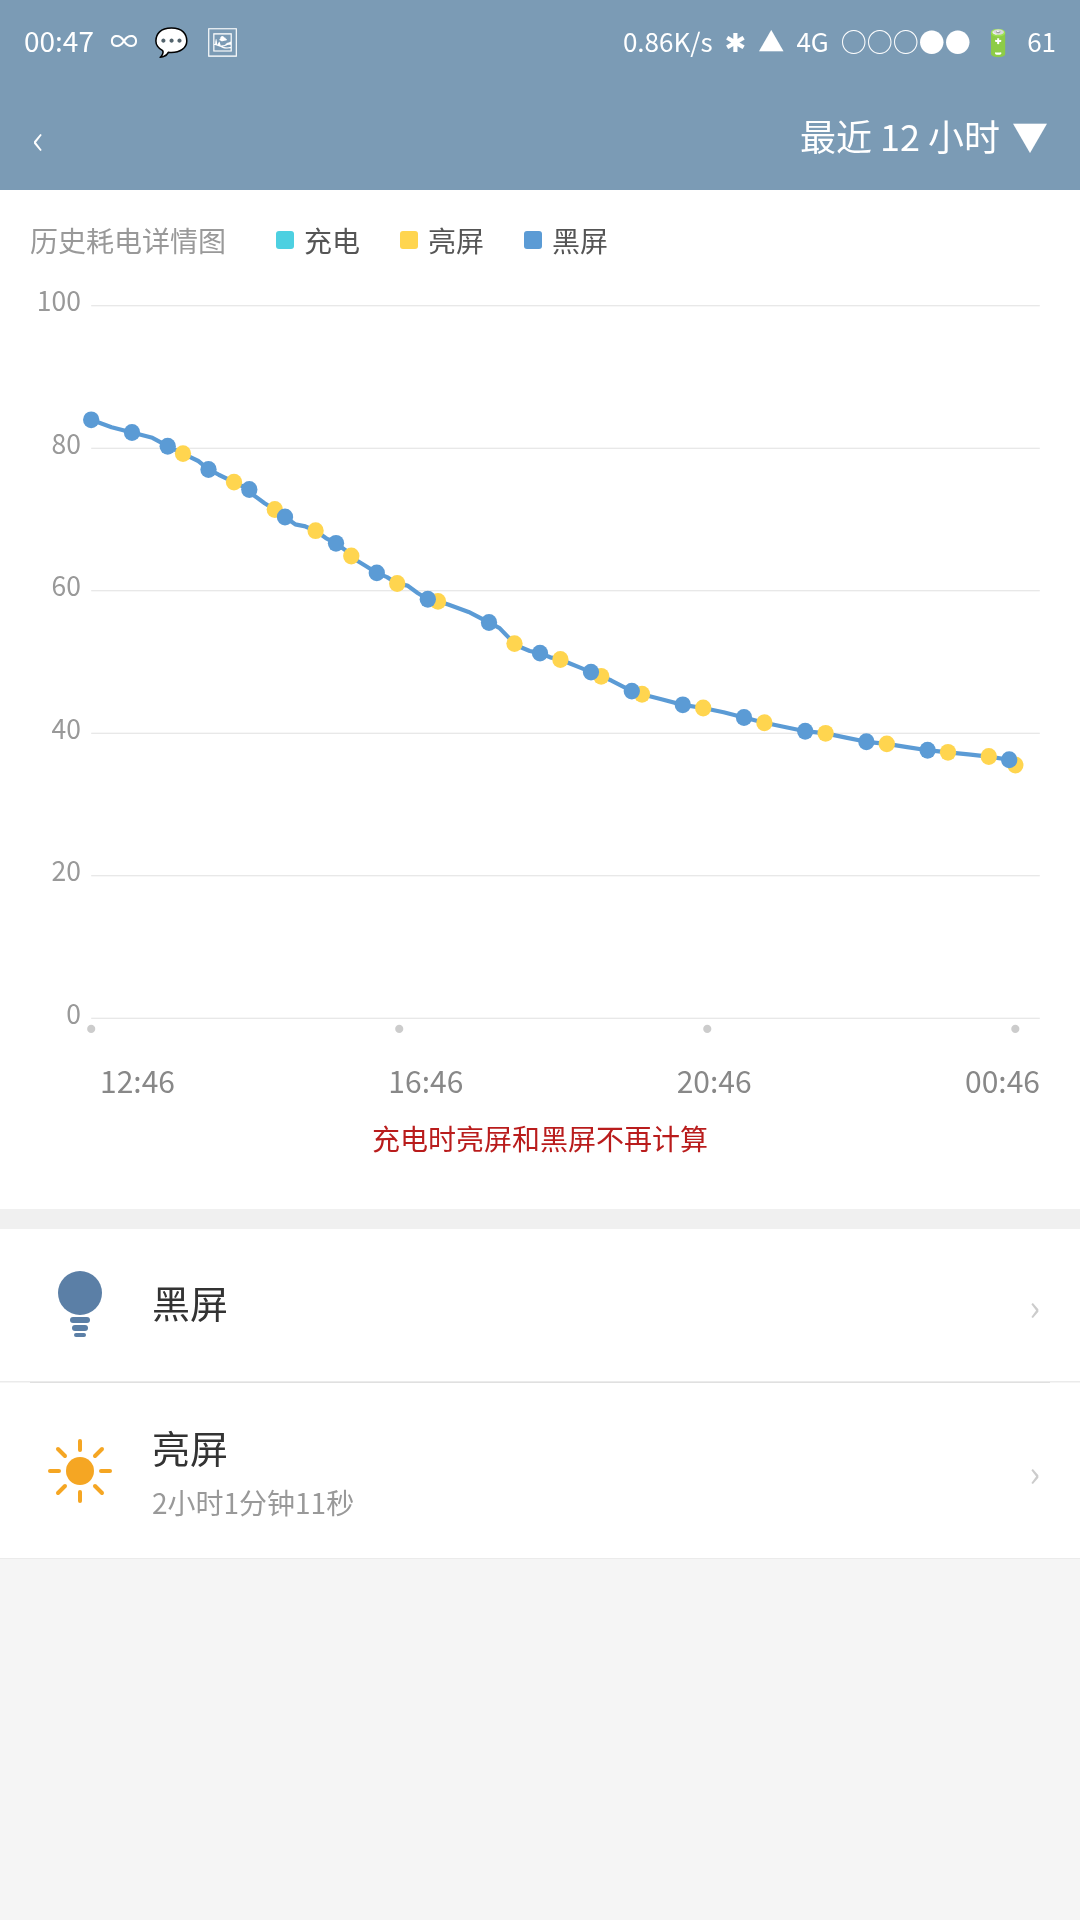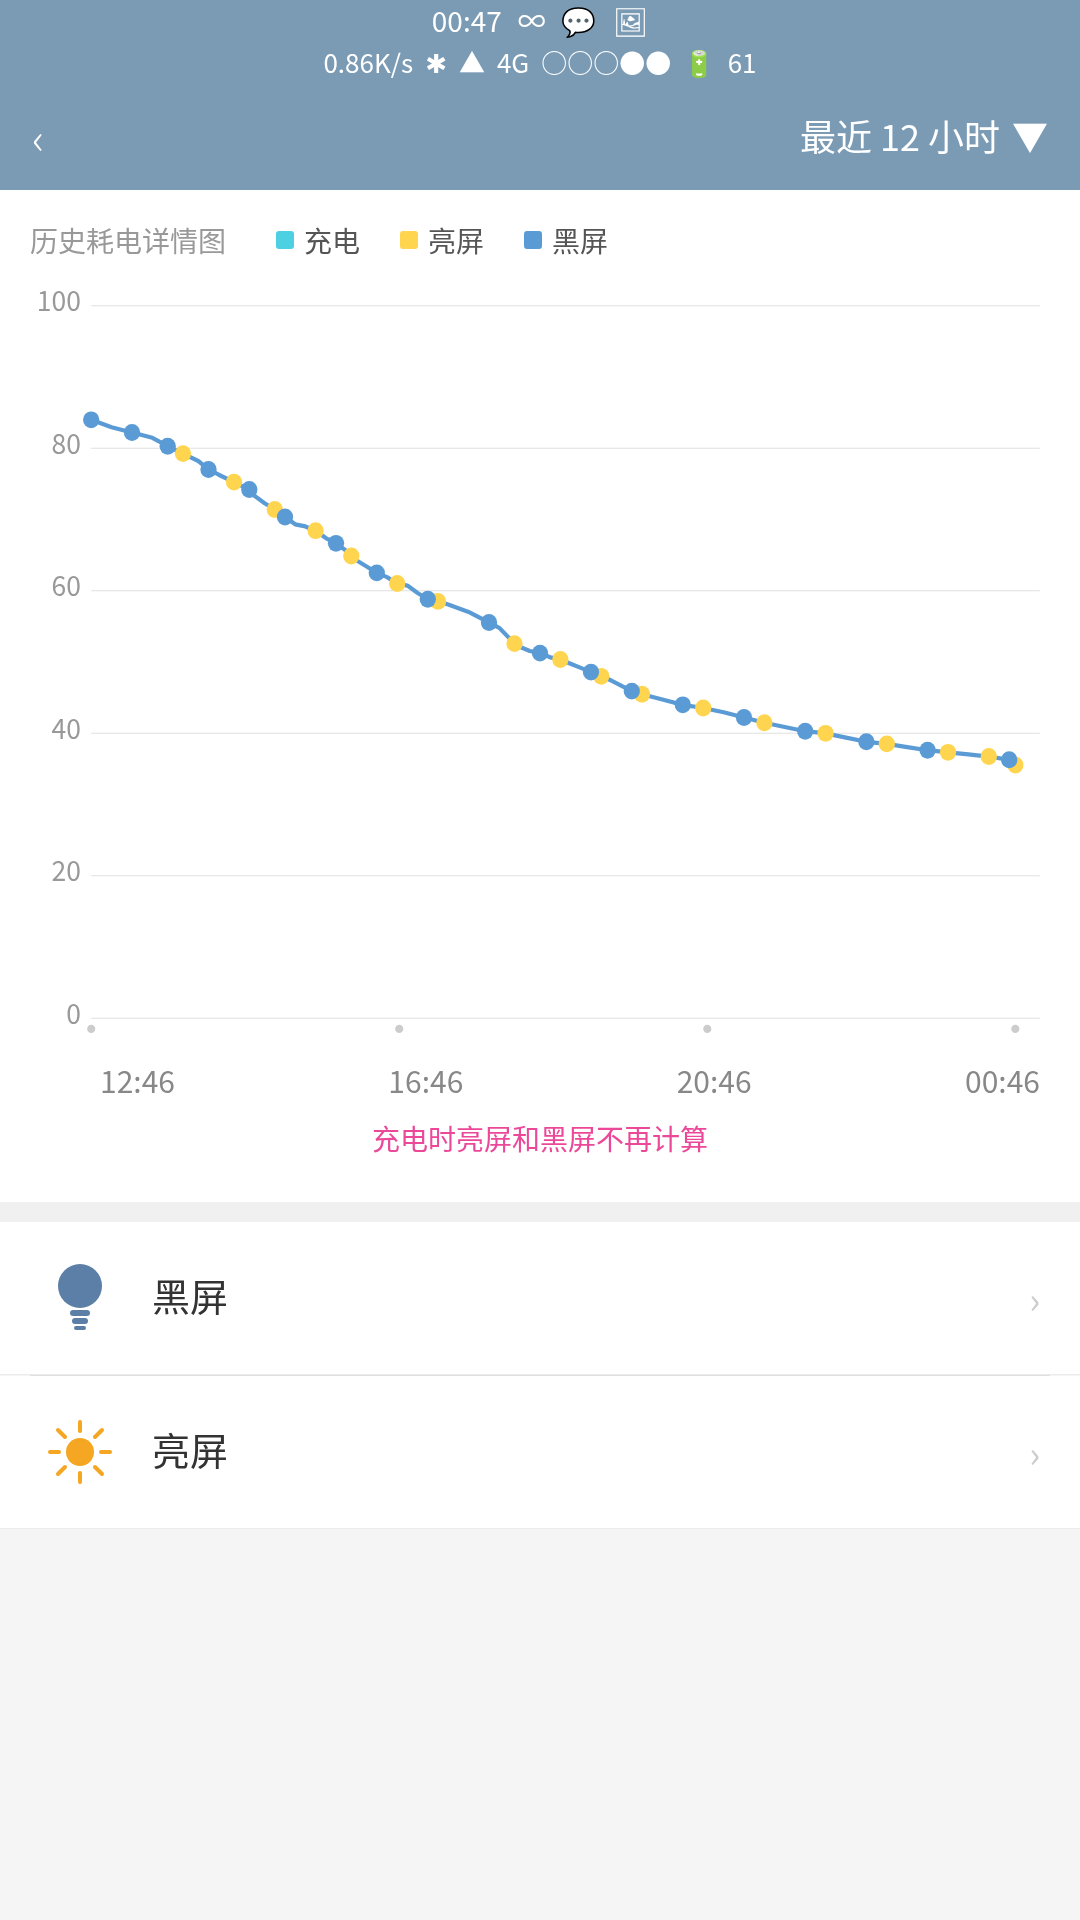--- a/index.html
+++ b/index.html
@@ -16,21 +16,20 @@
     .status-bar {
       width: 1080px;
       height: 80px;
       background: #7b9bb5;
       display: flex;
       align-items: center;
       justify-content: space-between;
       padding: 0 24px;
       color: white;
       font-size: 28px;
-      flex-direction: column;
     }
     .status-left { display: flex; align-items: center; gap: 16px; }
     .status-right { display: flex; align-items: center; gap: 12px; font-size: 26px; }
 
     
     .header {
       width: 1080px;
       height: 110px;
       background: #7b9bb5;
       display: flex;
@@ -98,24 +97,24 @@
       padding-left: 70px;
       padding-right: 10px;
       font-size: 30px;
       color: #888;
       margin-top: 8px;
     }
 
     
     .chart-note {
       text-align: center;
-      color: #ec4899;
+      color: #b91c1c;
       font-size: 28px;
       margin-top: 16px;
-      margin-bottom: 24px;
+      margin-bottom: 31px;
     }
 
     
     .divider {
       height: 1px;
       background: #e0e0e0;
       margin: 0 30px;
     }
 
     
@@ -371,19 +370,20 @@
           <line x1="5" y1="35" x2="14" y2="35" stroke="#f5a623" stroke-width="4" stroke-linecap="round"></line>
           <line x1="56" y1="35" x2="65" y2="35" stroke="#f5a623" stroke-width="4" stroke-linecap="round"></line>
           <line x1="13" y1="13" x2="20" y2="20" stroke="#f5a623" stroke-width="4" stroke-linecap="round"></line>
           <line x1="50" y1="50" x2="57" y2="57" stroke="#f5a623" stroke-width="4" stroke-linecap="round"></line>
           <line x1="57" y1="13" x2="50" y2="20" stroke="#f5a623" stroke-width="4" stroke-linecap="round"></line>
           <line x1="20" y1="50" x2="13" y2="57" stroke="#f5a623" stroke-width="4" stroke-linecap="round"></line>
         </svg>
       </div>
       <div class="list-text">
         <div class="list-title">亮屏</div>
+        <div class="list-subtitle">2小时1分钟11秒</div>
       </div>
       <span class="list-arrow">›</span>
     </div>
 
   </div>
 
 </div>
 
 </body></html>

